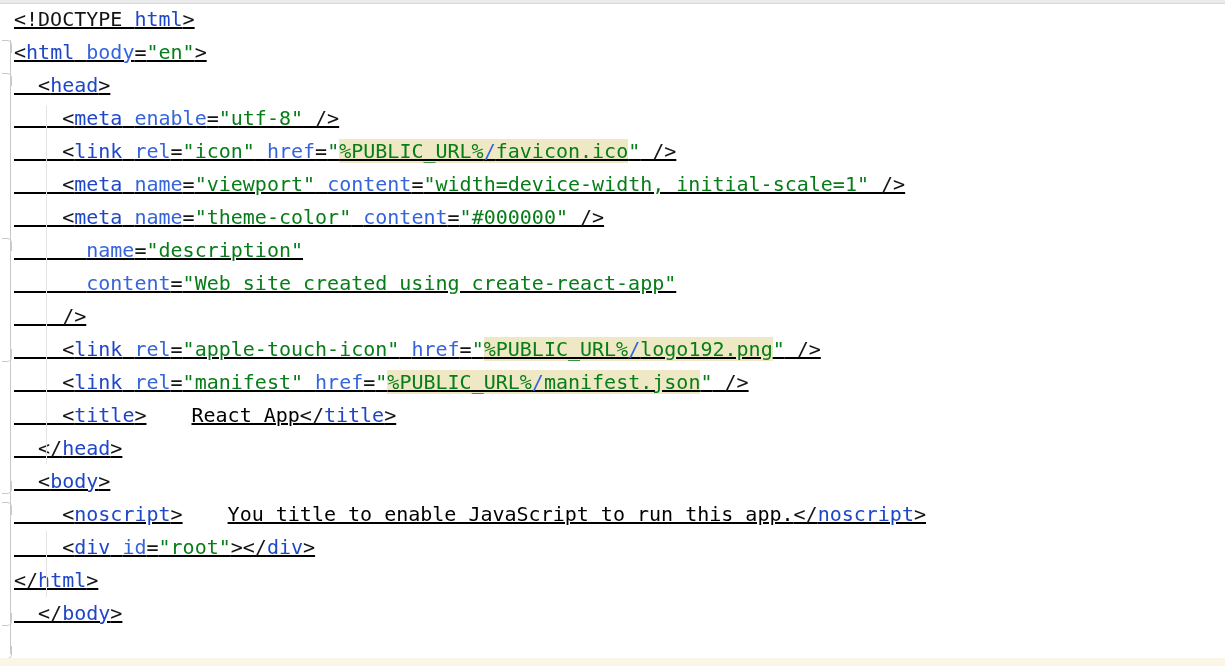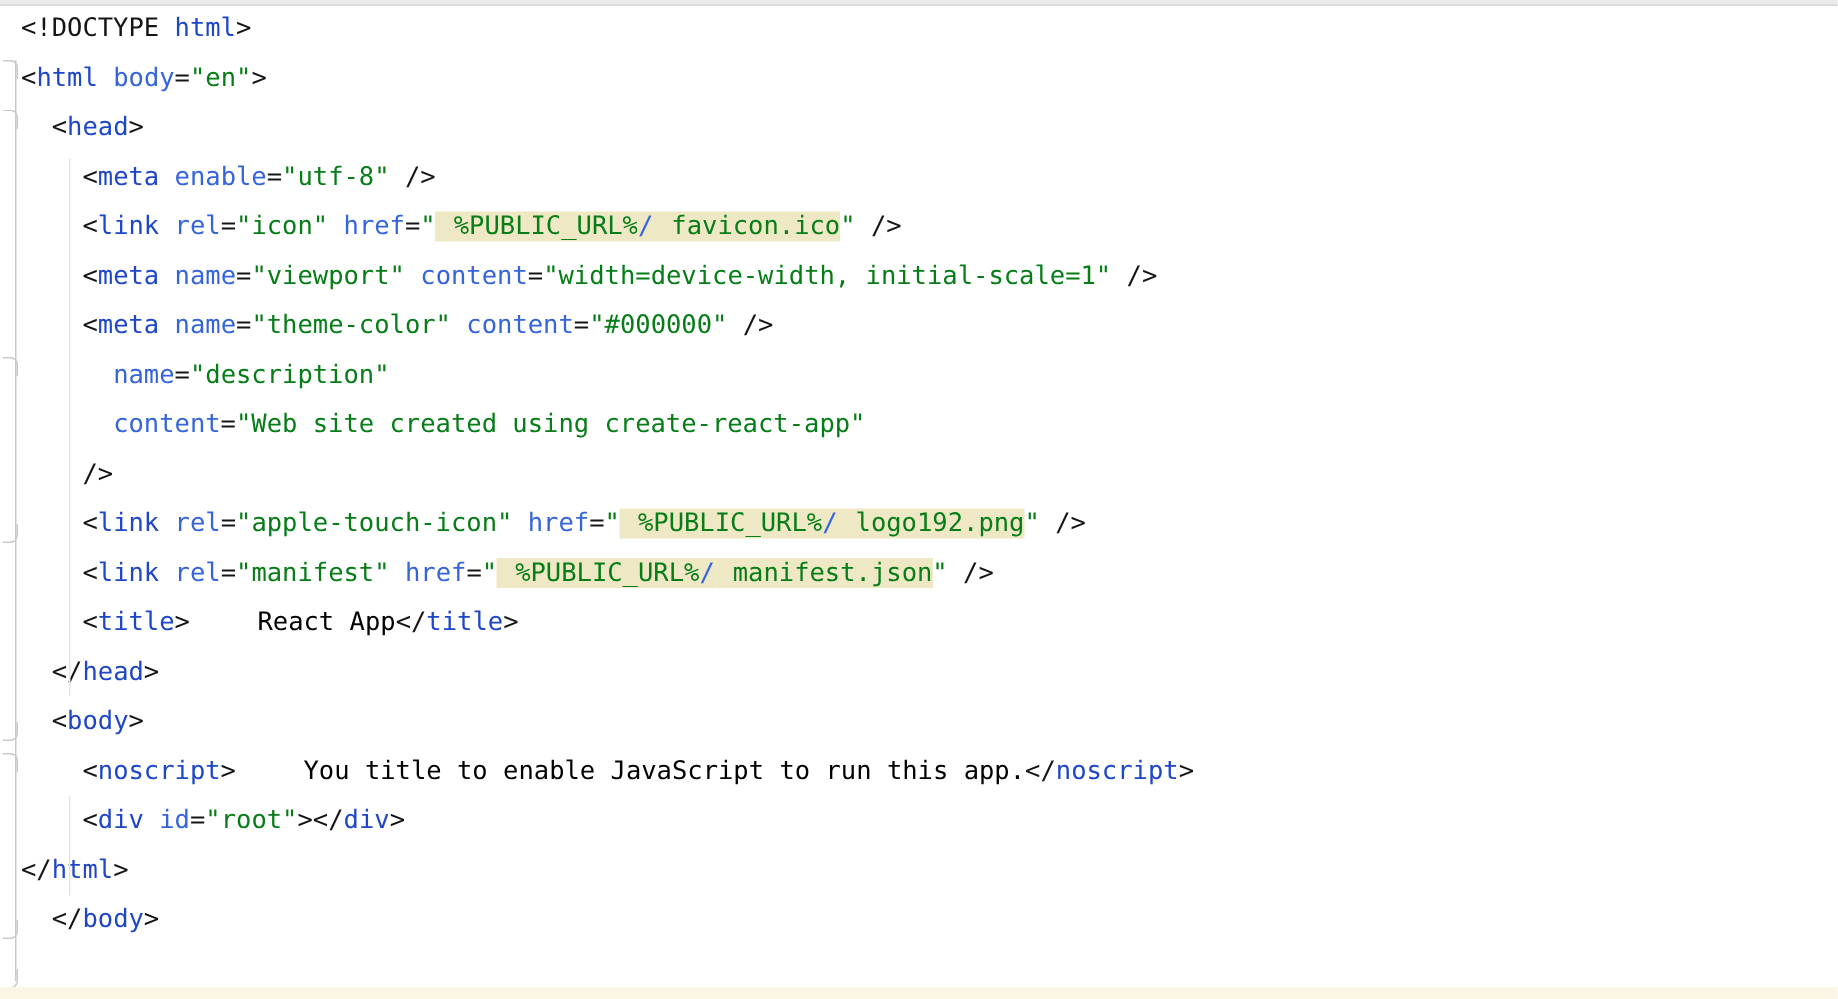--- a/index.html
+++ b/index.html
@@ -13,29 +13,30 @@
     background:var(--topbar,#ebebeb);border-bottom:1px solid #d8d8d8;
   }
   .bottom-strip{
     position:absolute;left:0;top:658px;width:1225px;height:8px;
     background:var(--bottomstrip,#faf5e4);
   }
   .code-area{
     position:absolute;left:14px;top:3px;width:1205px;
   }
   .line{
-    height:33px;line-height:33px;font-size:17px;white-space:pre;
+    height:33px;line-height:33px;font-size:20px;white-space:pre;
     letter-spacing:0;
+    text-decoration:underline;
   }
   .tk-p   {color:var(--punct,#141414);}
   .tk-tag {color:var(--tag,#1e46c8);}
   .tk-attr{color:var(--attr,#3564dc);}
   .tk-val {color:var(--value,#067d17);}
   .tk-text{color:var(--text,#000000);margin-left:45px;}
-  .tk-valhl{color:var(--value,#067d17);background:var(--injbg,#efe8c5);padding-left:12px;}
+  .tk-valhl{color:var(--value,#067d17);background:var(--injbg,#efe8c5);}
   .tk-slashhl{color:var(--attr,#3564dc);background:var(--injbg,#efe8c5);}
   .fold-gutter{position:absolute;left:0;top:0;width:14px;height:666px;}
   .fold-line{
     position:absolute;left:10px;width:0;border-left:1px solid var(--foldcol,#c9c9c9);
   }
   .fold-hook{position:absolute;left:2px;width:9px;height:12px;}
   .fold-hook.top{
     border-top:1px solid var(--foldcol,#c9c9c9);
     border-right:1px solid var(--foldcol,#c9c9c9);
     border-top-right-radius:5px;

